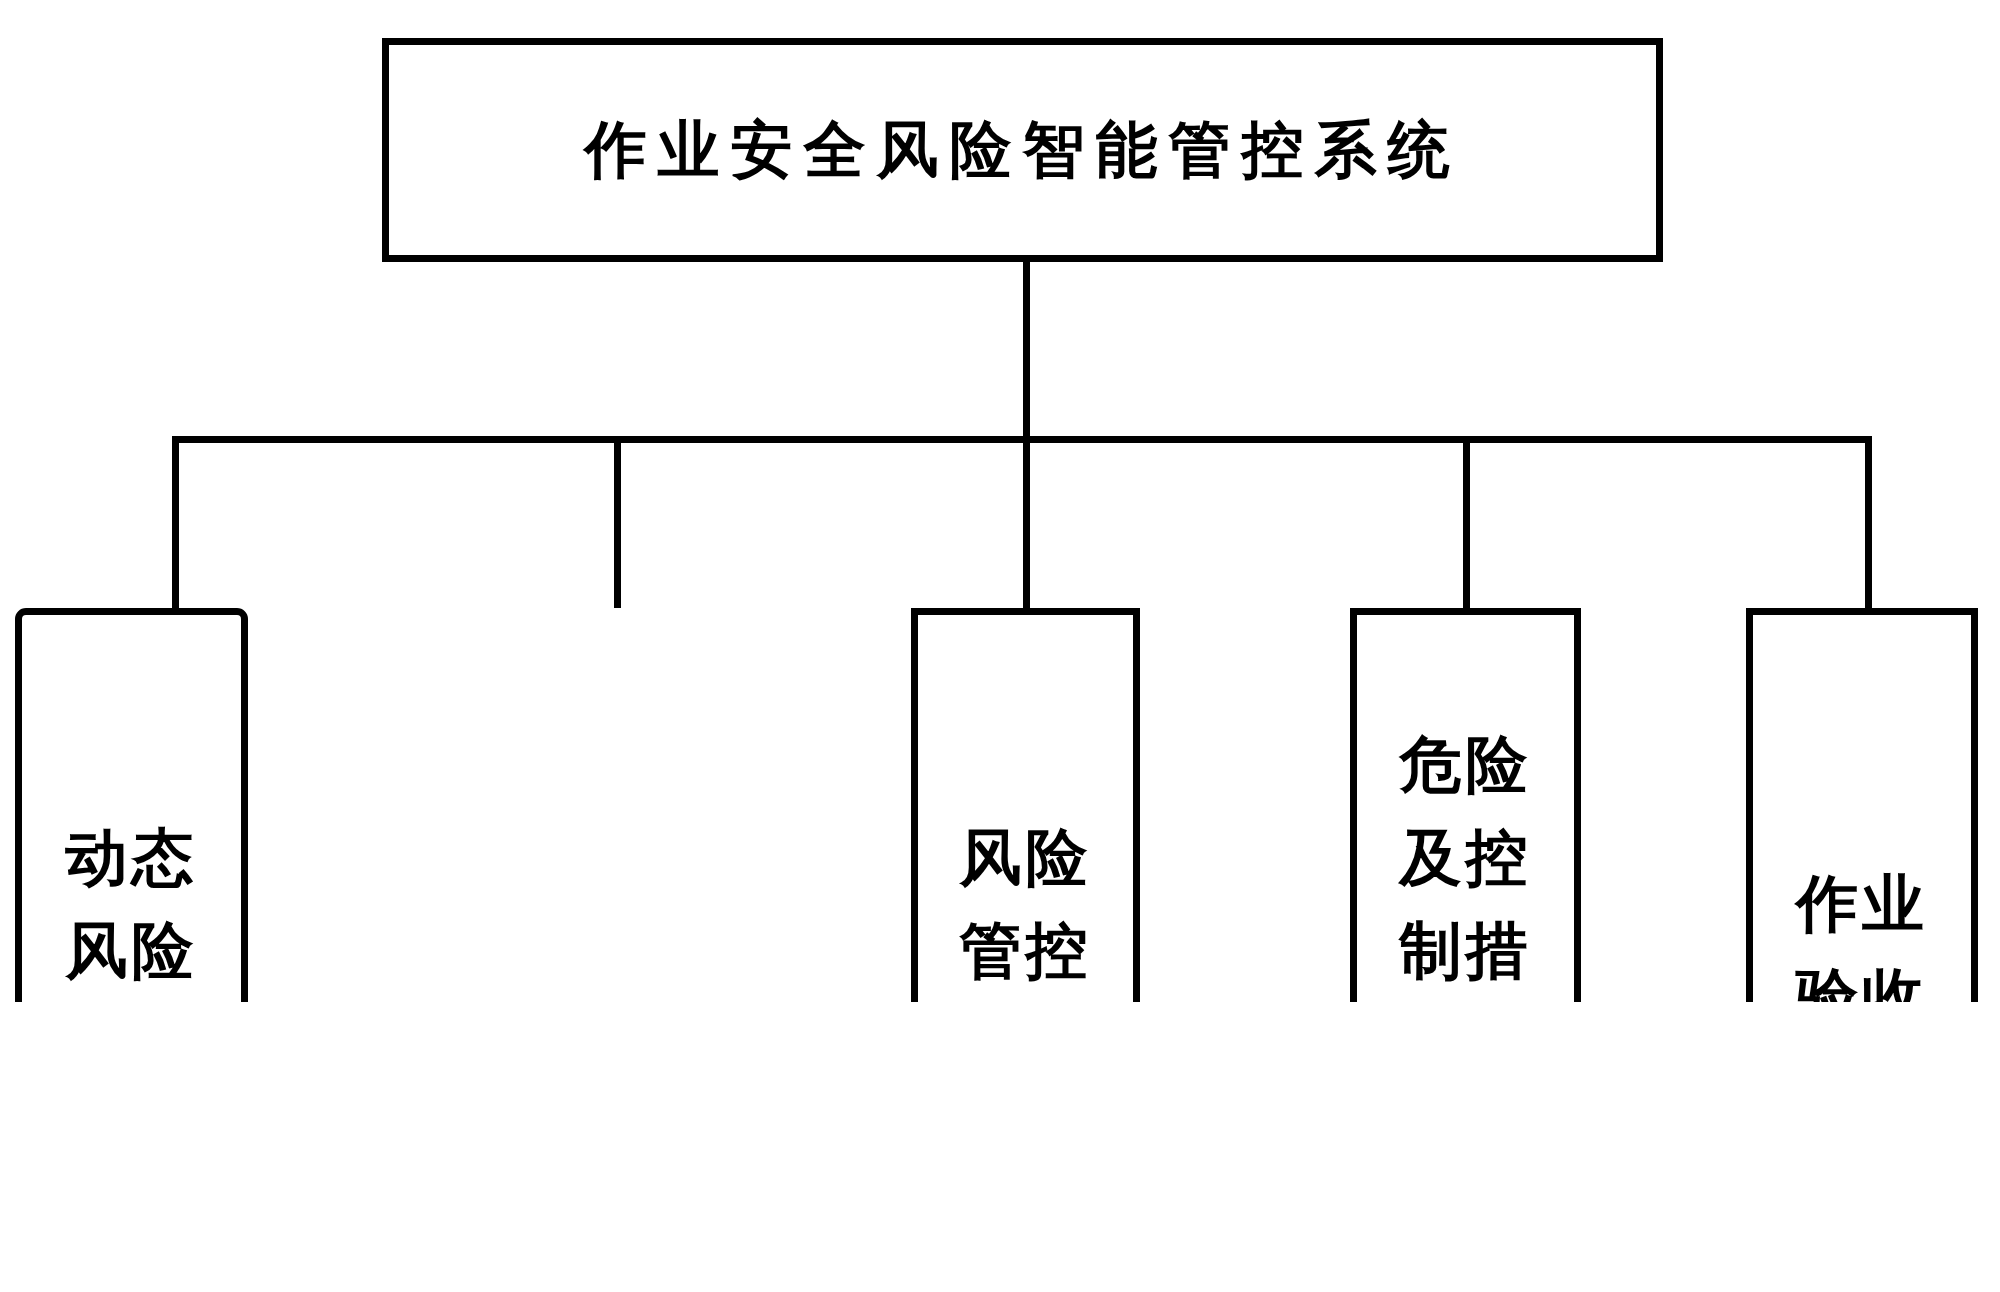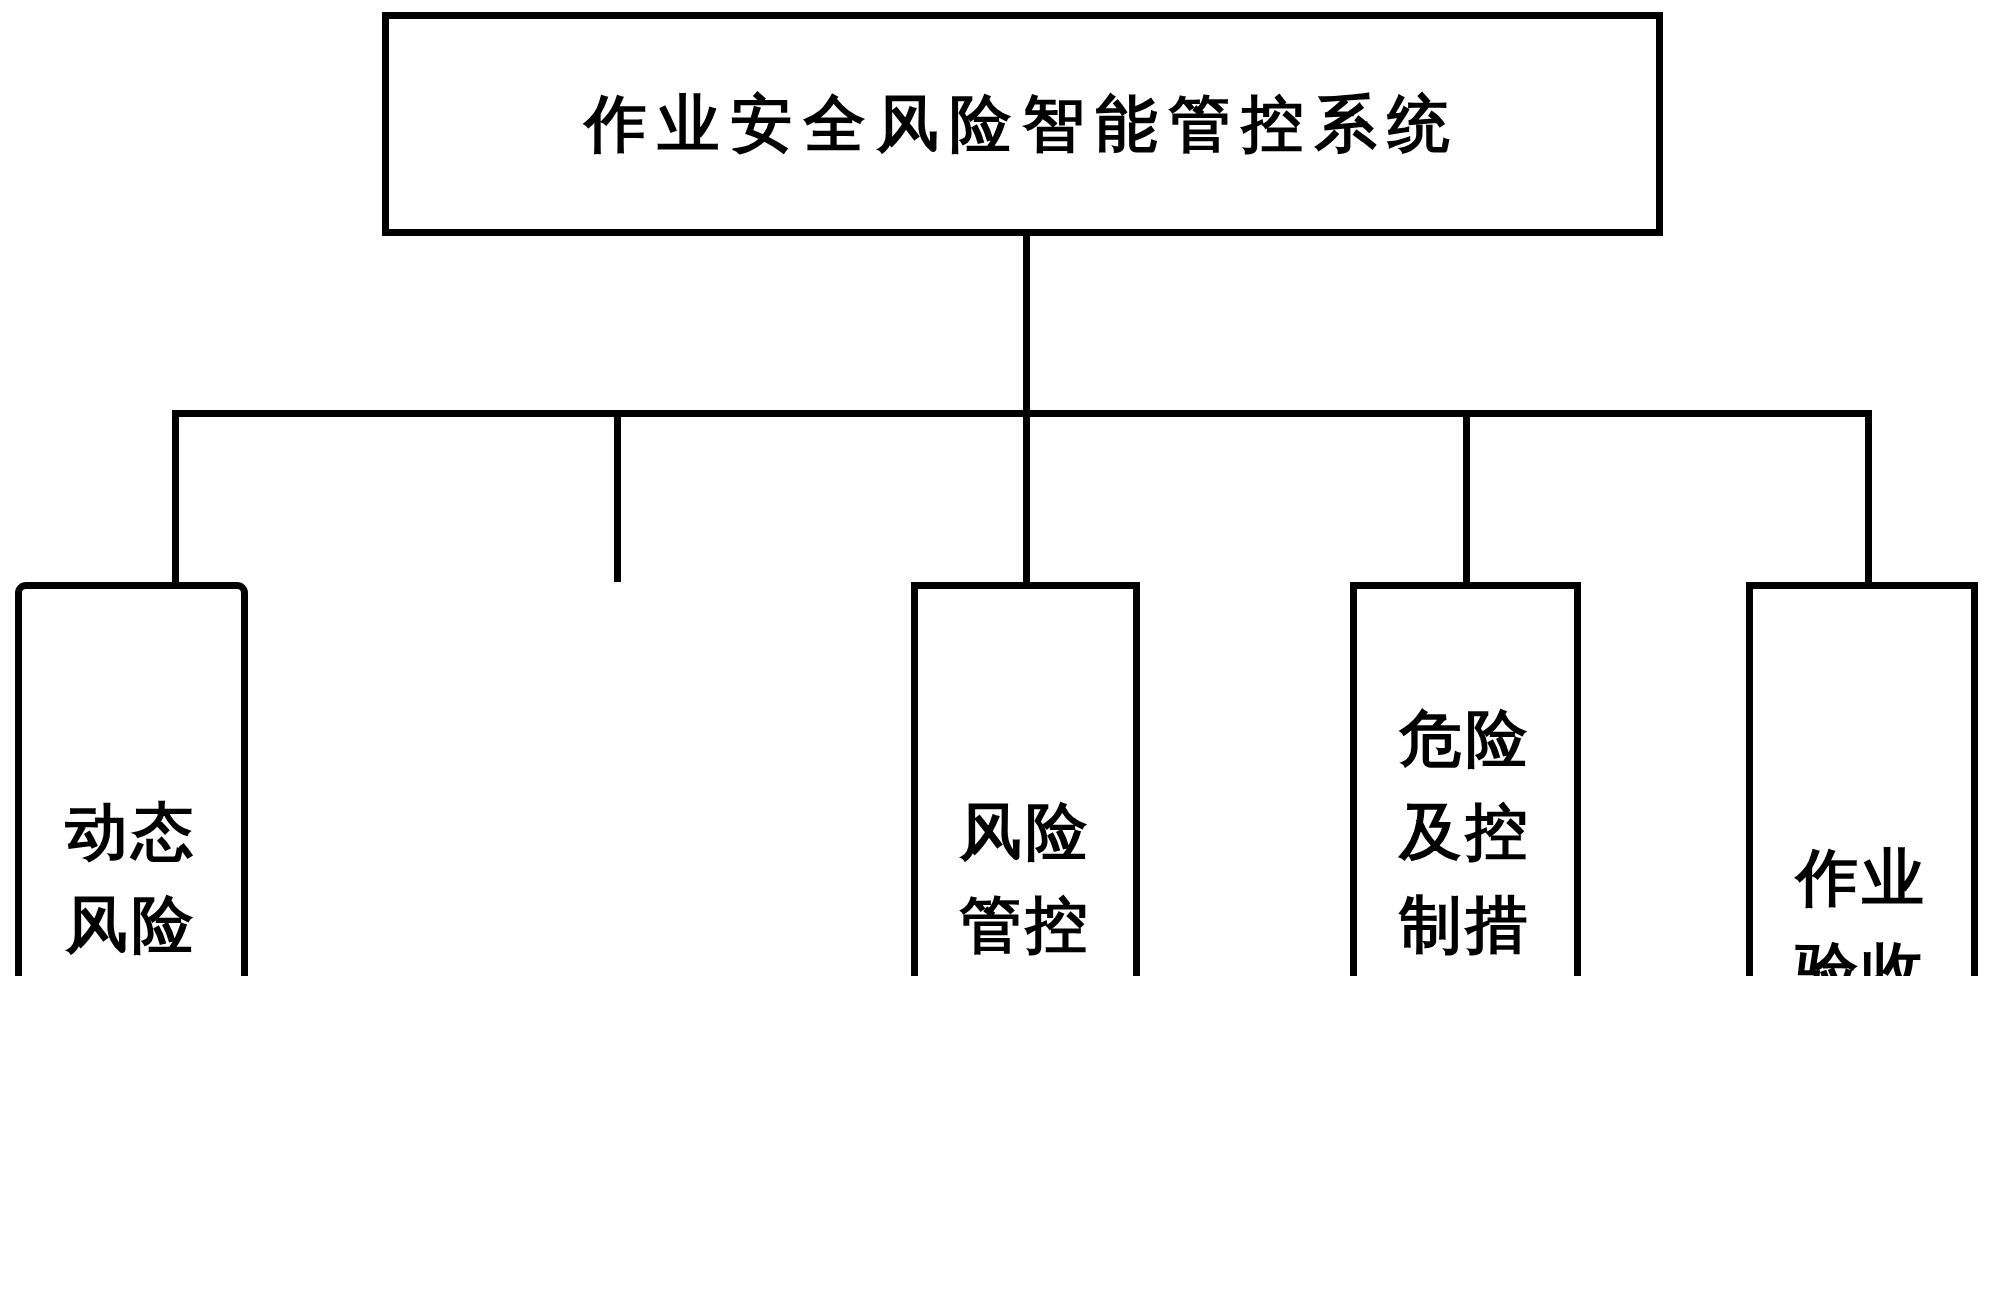--- a/index.html
+++ b/index.html
@@ -13,20 +13,21 @@
     padding: 0;
     background: var(--bg-color);
     font-family: "Liberation Sans", "DejaVu Sans", sans-serif;
   }
   .canvas {
     position: relative;
     width: 2000px;
     height: 976px;
     background: var(--bg-color);
     overflow: hidden;
+    margin-top: 26px;
   }
   .node {
     position: absolute;
     border: 7px solid var(--line-color);
     background: var(--bg-color);
     color: var(--text-color);
     display: flex;
     align-items: center;
     justify-content: center;
     text-align: center;

